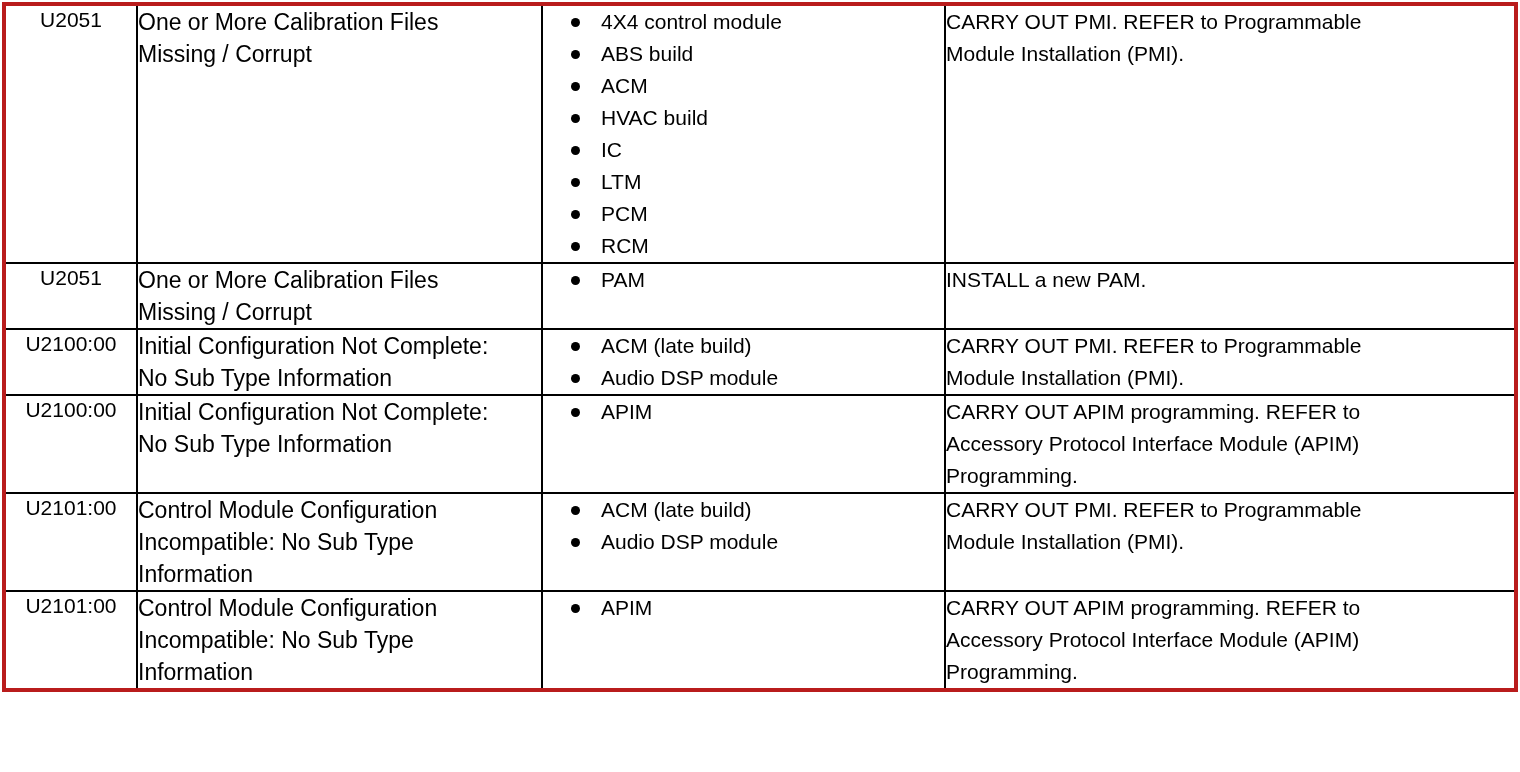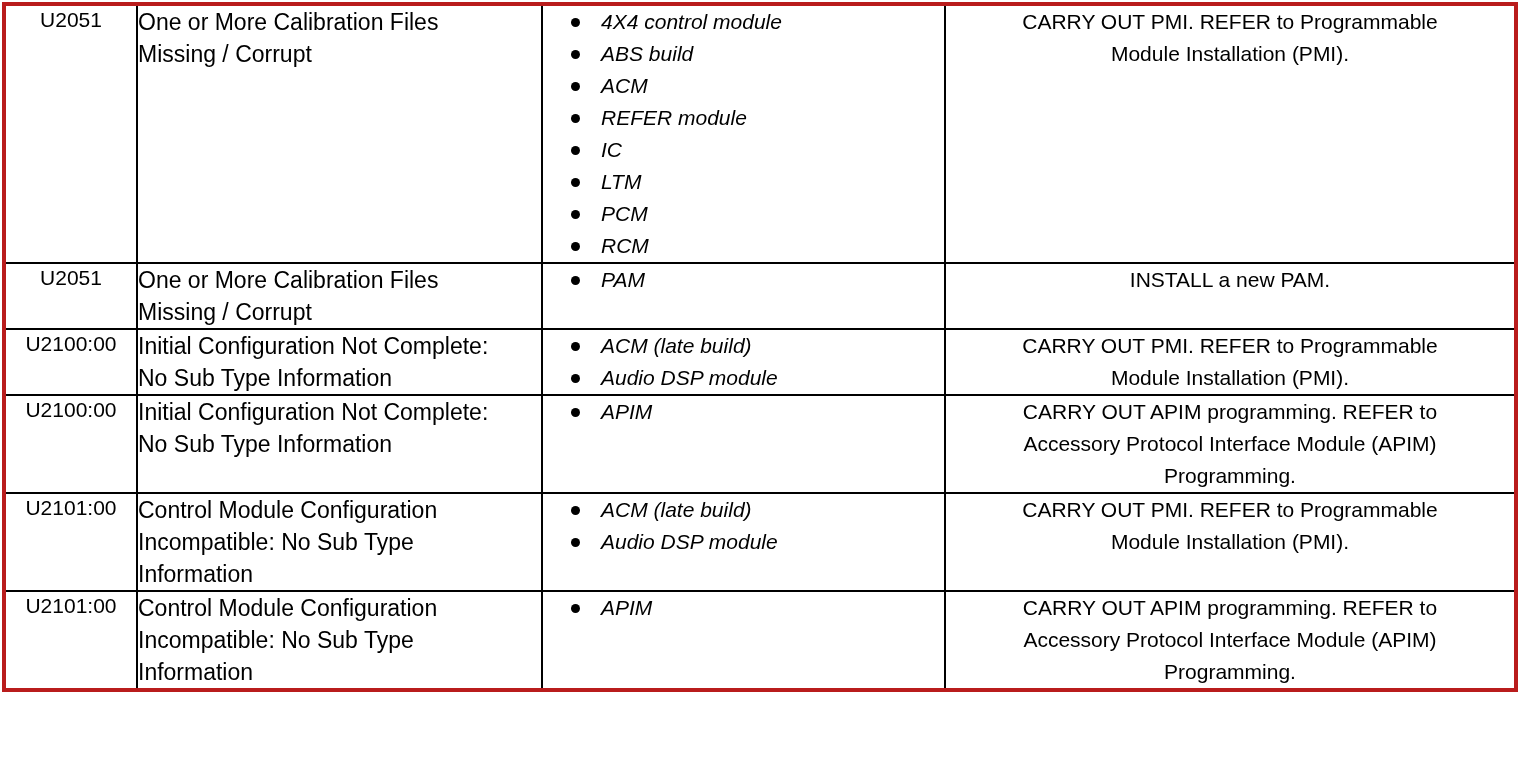--- a/index.html
+++ b/index.html
@@ -58,21 +58,20 @@
   }
 
   .cell-action {
     font-size: 21px;
     line-height: 32px;
     padding: 9px 12px 12px 11px;
   }
 
   .cell-mods {
     padding: 9px 8px 12px 0;
-    font-style: italic;
   }
 
   ul.mods {
     list-style: none;
     margin: 0;
     padding: 0;
   }
   ul.mods li {
     position: relative;
     font-size: 21px;
@@ -83,21 +82,21 @@
     position: absolute;
     left: 28px;
     top: 12px;
     width: 9px;
     height: 9px;
     background: #000000;
     border-radius: 50%;
   }
 
   .desc-line { display: block; }
-  .action-line { display: block; text-align: center; }
+  .action-line { display: block; }
 </style>
 </head>
 <body>
 
 <div class="sheet">
   <table class="dtc-table">
     <colgroup>
       <col class="c-code">
       <col class="c-desc">
       <col class="c-mods">
@@ -108,21 +107,21 @@
           <td class="cell-code"><span>U2051</span></td>
           <td class="cell-desc">
             <span class="desc-line">One or More Calibration Files</span>
             <span class="desc-line">Missing / Corrupt</span>
           </td>
           <td class="cell-mods">
             <ul class="mods">
               <li><span class="bullet"></span><span>4X4 control module</span></li>
               <li><span class="bullet"></span><span>ABS build</span></li>
               <li><span class="bullet"></span><span>ACM</span></li>
-              <li><span class="bullet"></span><span>REFER module</span></li>
+              <li><span class="bullet"></span><span>HVAC build</span></li>
               <li><span class="bullet"></span><span>IC</span></li>
               <li><span class="bullet"></span><span>LTM</span></li>
               <li><span class="bullet"></span><span>PCM</span></li>
               <li><span class="bullet"></span><span>RCM</span></li>
             </ul>
           </td>
           <td class="cell-action">
             <span class="action-line">CARRY OUT PMI. REFER to Programmable</span>
             <span class="action-line">Module Installation (PMI).</span>
           </td>

